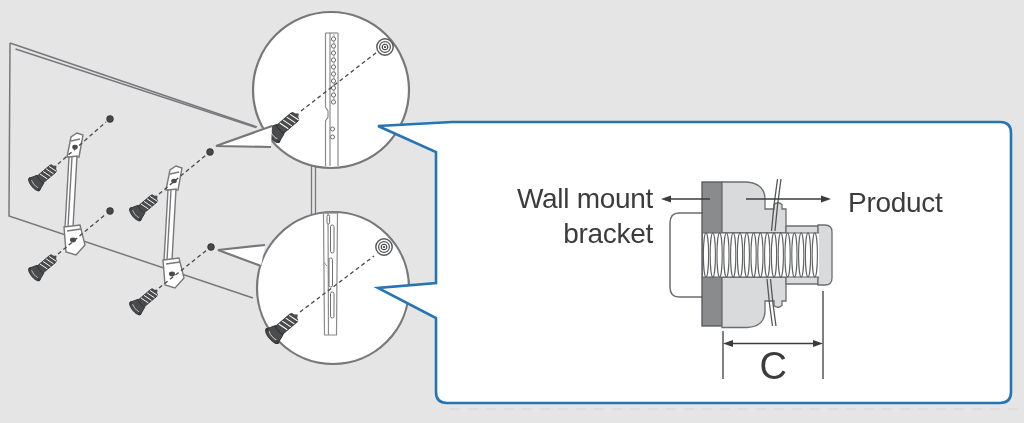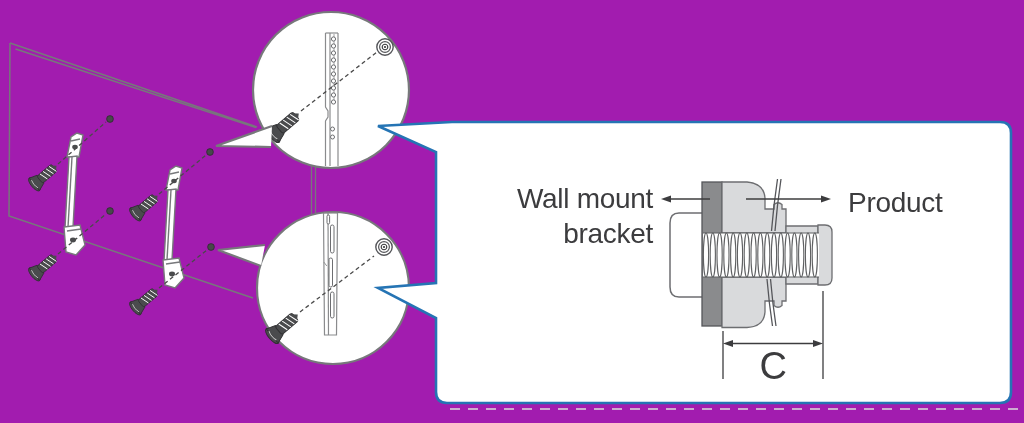--- a/index.html
+++ b/index.html
@@ -1,16 +1,16 @@
 <!DOCTYPE html>
 <html><head>
 <meta charset="utf-8">
 <style>
   html,body{margin:0;padding:0;background:#ffffff;}
-  #stage{position:relative;width:1024px;height:423px;background:#a21caf;overflow:hidden;
+  #stage{position:relative;width:1024px;height:423px;background:#e5e5e5;overflow:hidden;
          font-family:"Liberation Sans",sans-serif;}
   svg{display:block;}
   text{font-family:"Liberation Sans",sans-serif;fill:#3c3c3e;letter-spacing:-0.3px;}
   .lbl{font-size:28px;}
   .dim{font-size:38px;}
 </style>
 </head>
 <body>
 
 <div id="stage">

